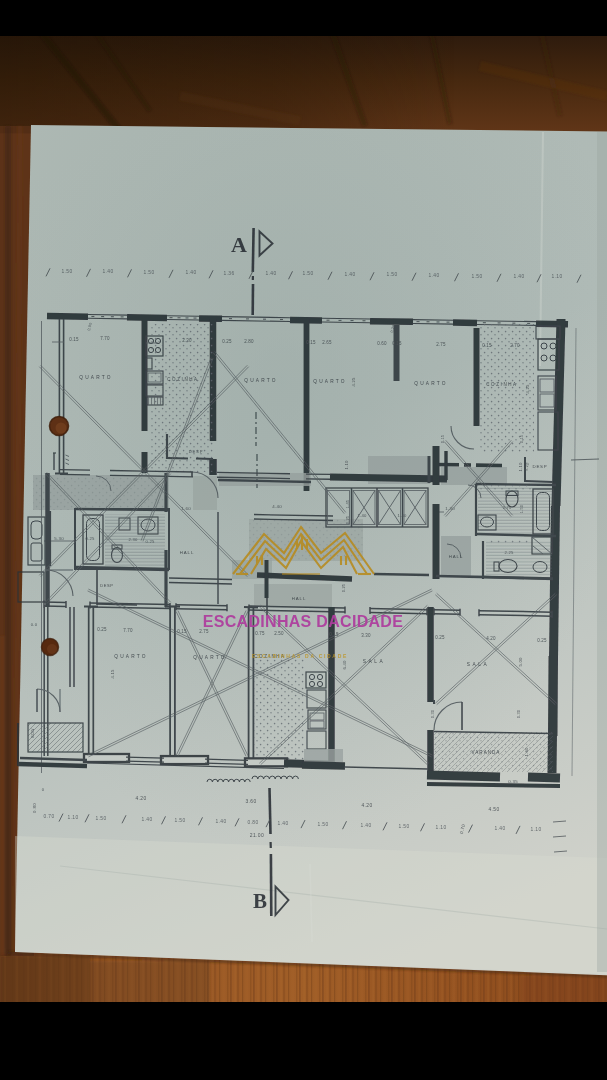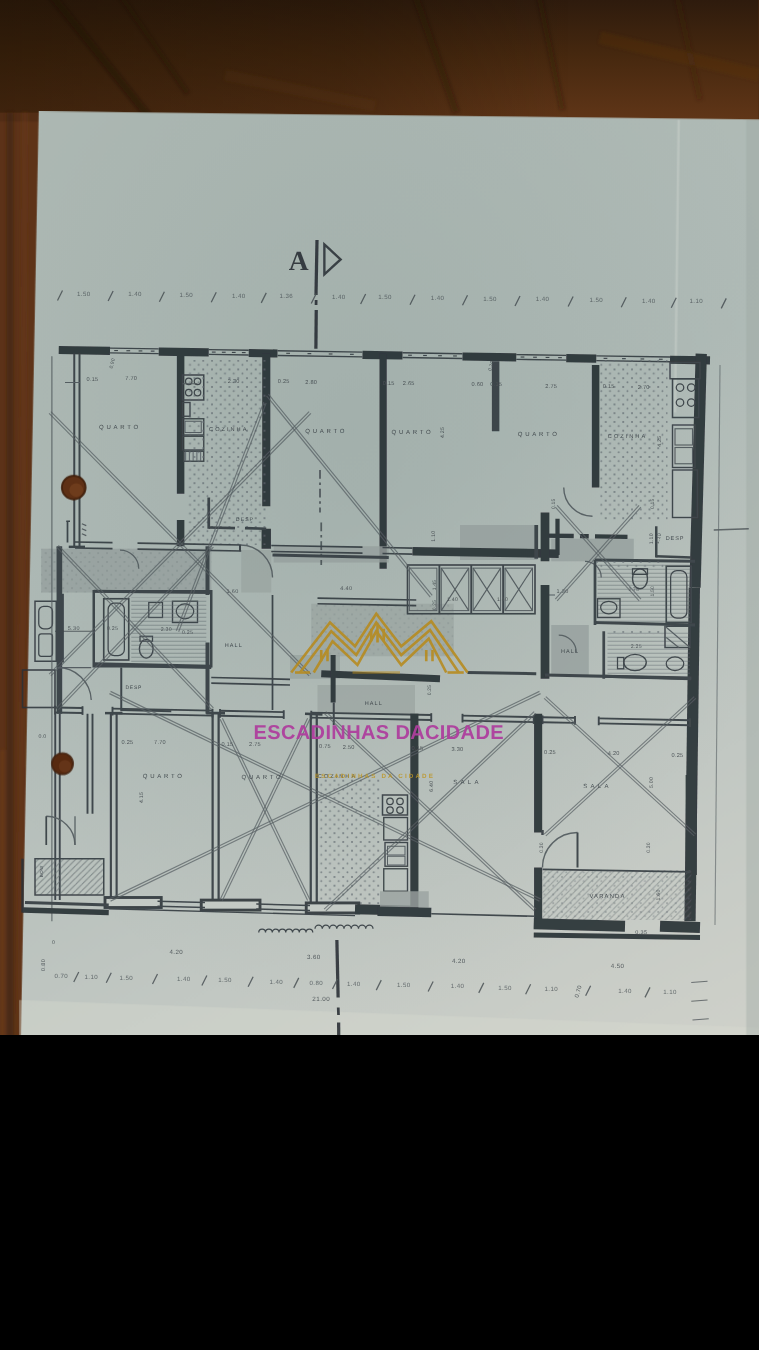--- a/index.html
+++ b/index.html
@@ -1,14 +1,14 @@
 <!DOCTYPE html>
 <html><head><meta charset="utf-8"><style>
 html,body{margin:0;padding:0;background:#000;}
-#scene{position:relative;width:607px;height:828px;overflow:hidden;}
+#scene{position:relative;width:607px;height:966px;overflow:hidden;margin-top:36px;}
 svg{display:block}
 </style></head><body>
 <div id="scene">
 <svg width="607" height="1080" viewBox="0 0 607 1080" xmlns="http://www.w3.org/2000/svg">
 <defs>
 <linearGradient id="woodTop" x1="0" y1="0" x2="0" y2="1">
  <stop offset="0" stop-color="#2e1b0d"></stop>
           <stop offset="0.45" stop-color="#46280f"></stop>
           <stop offset="1" stop-color="#613618"></stop>
 </linearGradient>

